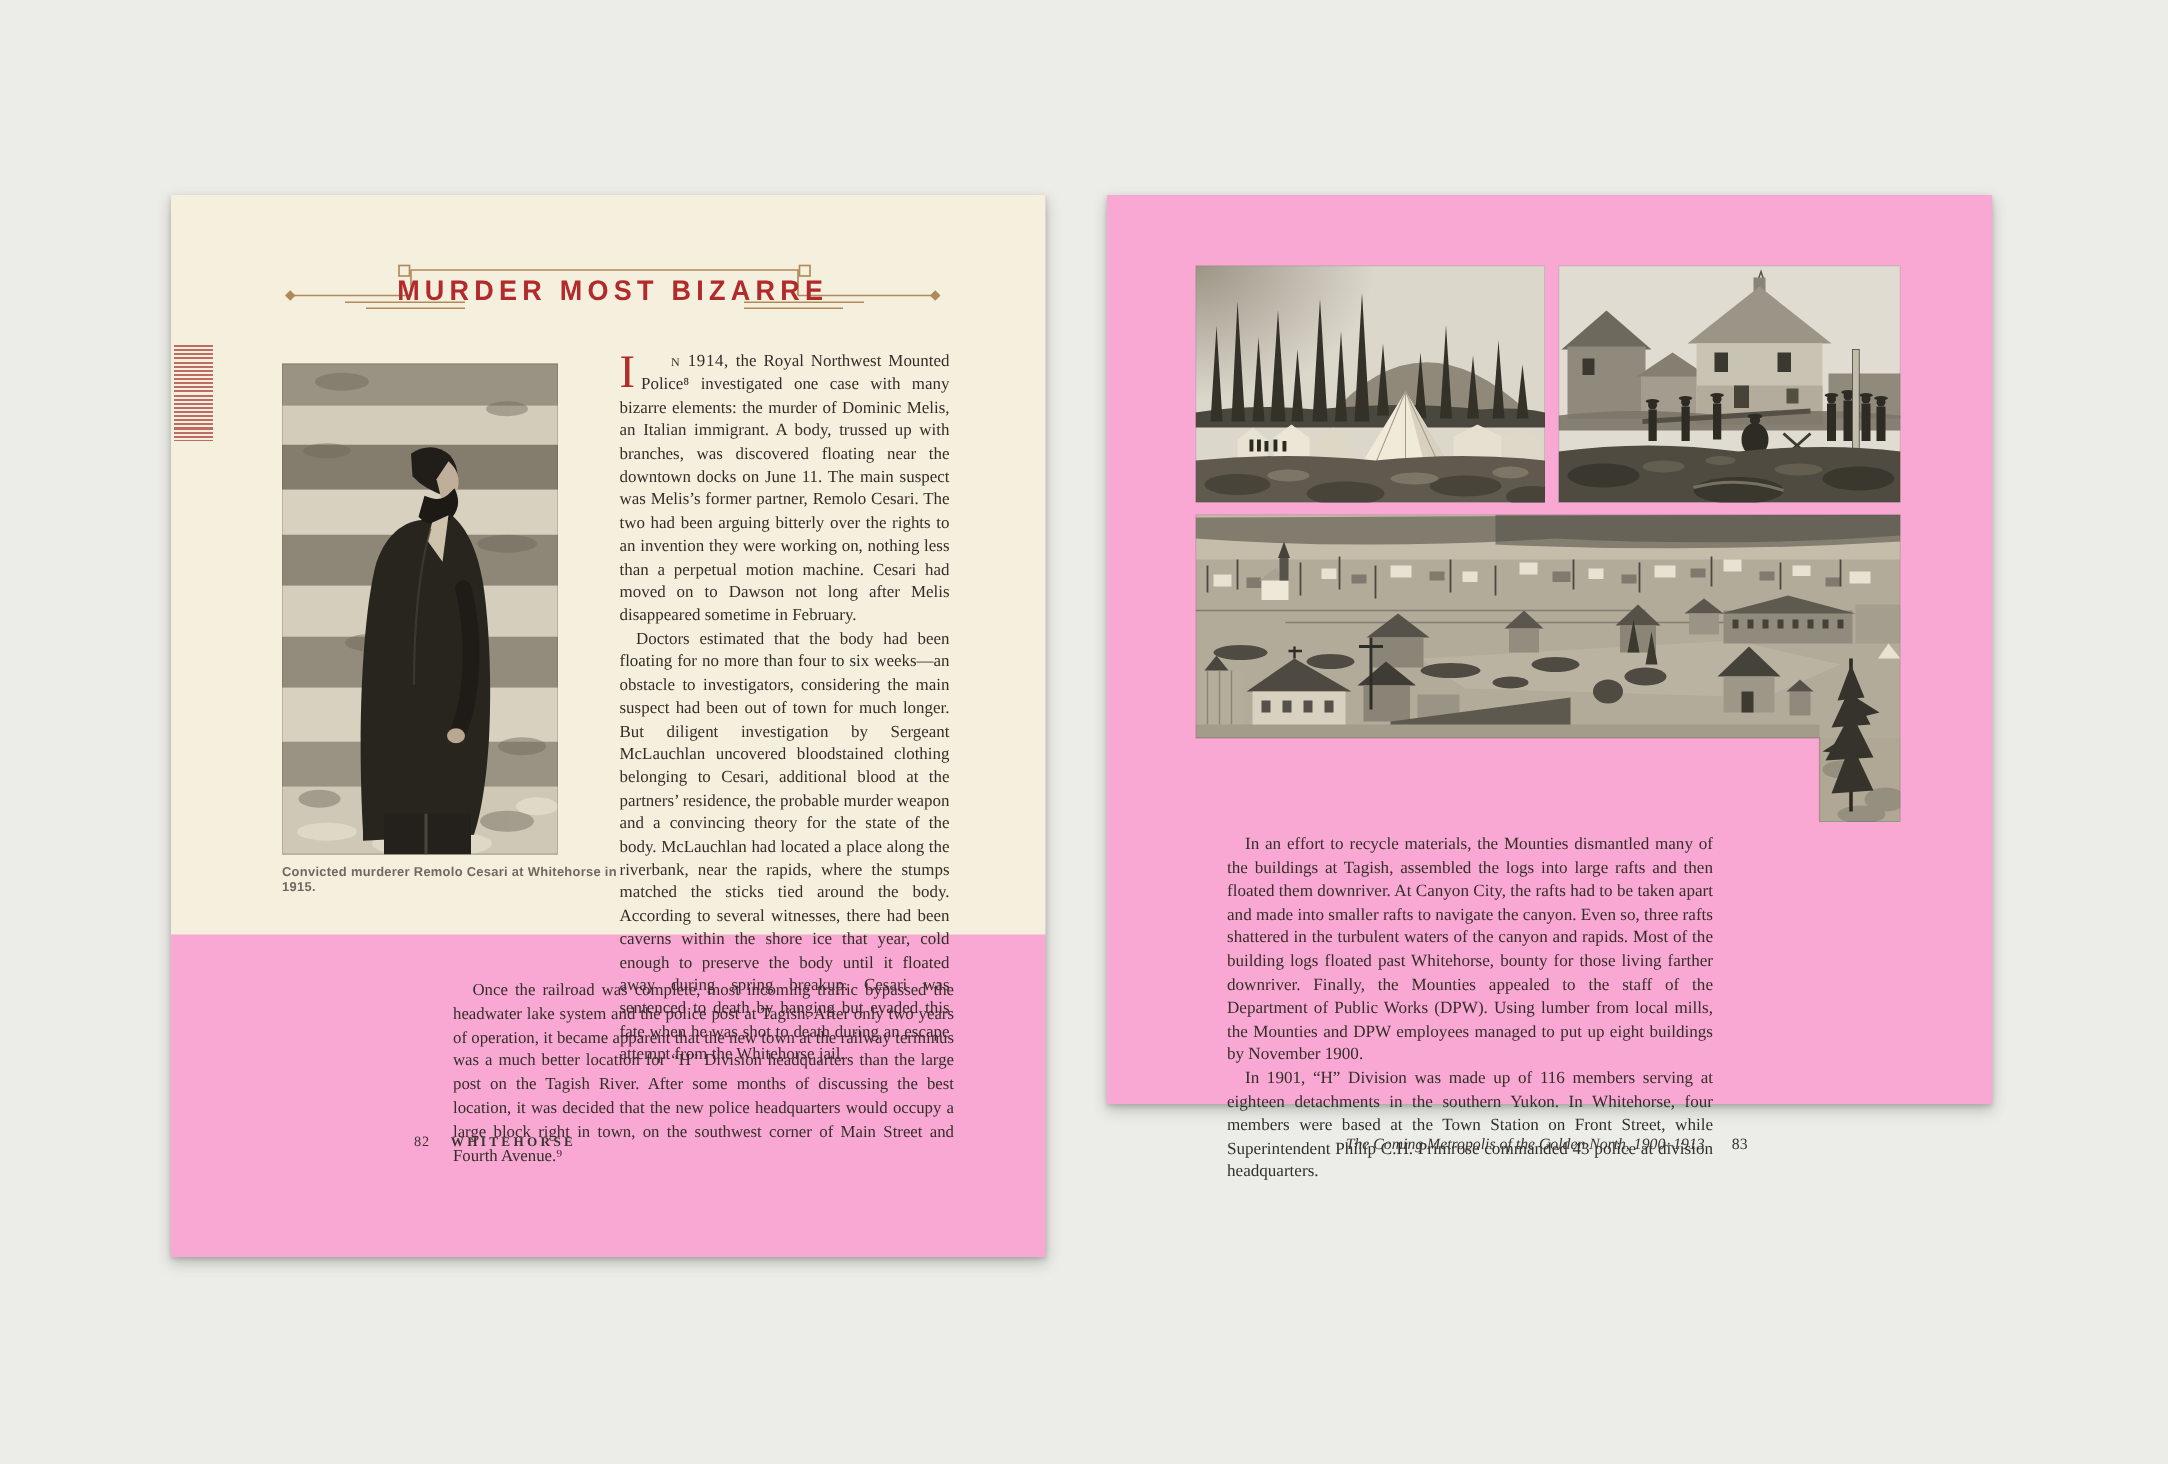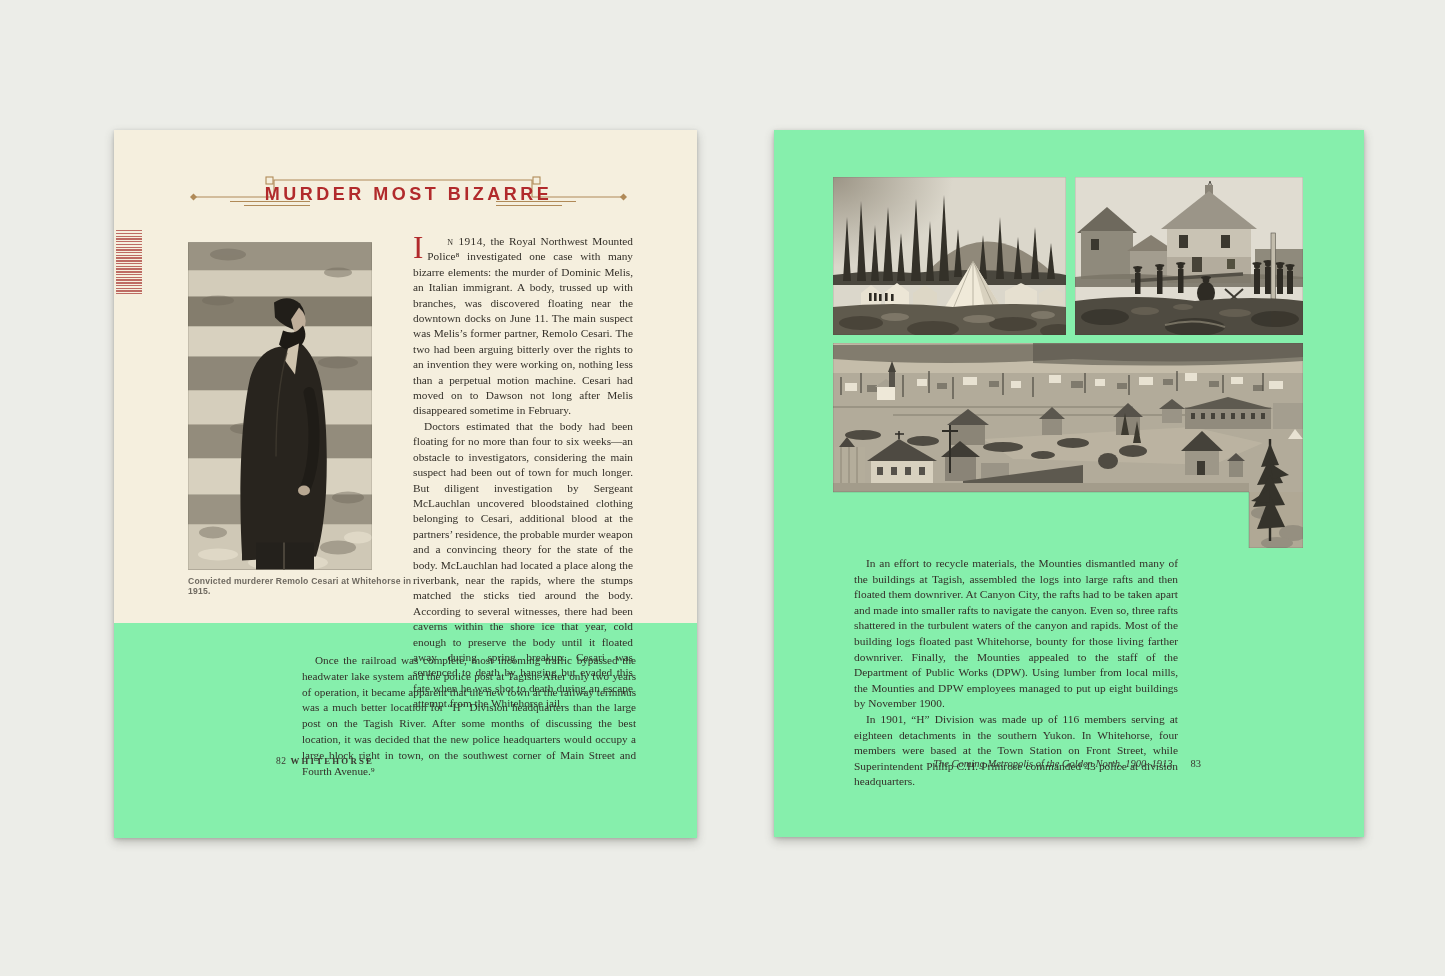--- a/index.html
+++ b/index.html
@@ -4,25 +4,25 @@
 <style>
   html,body{margin:0;padding:0;}
   body{
     width:1445px;height:976px;
     background:#ecede8;
     font-family:"Liberation Serif","DejaVu Serif",serif;
     position:relative;overflow:hidden;
   }
   .canvas{position:absolute;inset:0;}
   .page{
-    position:absolute;background:#86efac;
+    position:absolute;background:#f9a8d4;
     box-shadow:0 4px 9px rgba(70,70,62,.30), 0 1px 3px rgba(70,70,62,.22);
   }
   .page-left{left:114px;top:130px;width:583px;height:708px;}
-  .page-right{left:774px;top:130px;width:590px;height:707px;}
+  .page-right{left:738px;top:130px;width:590px;height:606px;}
   .beige-panel{position:absolute;left:0;top:0;width:583px;height:493px;background:#f5efde;}
 
   
   .ornament-wrap{position:absolute;left:76px;top:46px;width:437px;height:44px;}
   .ornament-wrap svg{position:absolute;inset:0;}
   .feature-title{
     position:absolute;left:0;right:0;top:8px;text-align:center;
     font-family:"Liberation Sans","DejaVu Sans",sans-serif;
     font-weight:700;font-size:18px;letter-spacing:3.5px;color:#b12a2c;
     transform:scaleY(1.05);
@@ -55,21 +55,21 @@
   .smallcaps{font-variant:small-caps;letter-spacing:.4px;margin-left:20px;}
 
   .body-para{
     position:absolute;left:188px;top:523px;width:334px;margin:0;
     font-size:11.2px;line-height:15.8px;color:#332f28;text-align:justify;
     text-indent:13px;
   }
 
   .footer-left{
     position:absolute;left:162px;top:626px;
-    font-size:9.5px;color:#3a362f;display:flex;gap:4px;align-items:baseline;
+    font-size:9.5px;color:#3a362f;display:flex;gap:14px;align-items:baseline;
   }
   .footer-left .pgnum{letter-spacing:.5px;}
   .footer-left .running{
     font-weight:700;letter-spacing:2.2px;font-size:8.8px;
   }
 
   
   .photo-camp{position:absolute;left:59px;top:47px;width:233px;height:158px;}
   .photo-build{position:absolute;left:301px;top:47px;width:228px;height:158px;}
   .photo-pano{position:absolute;left:59px;top:213px;width:470px;height:205px;}

